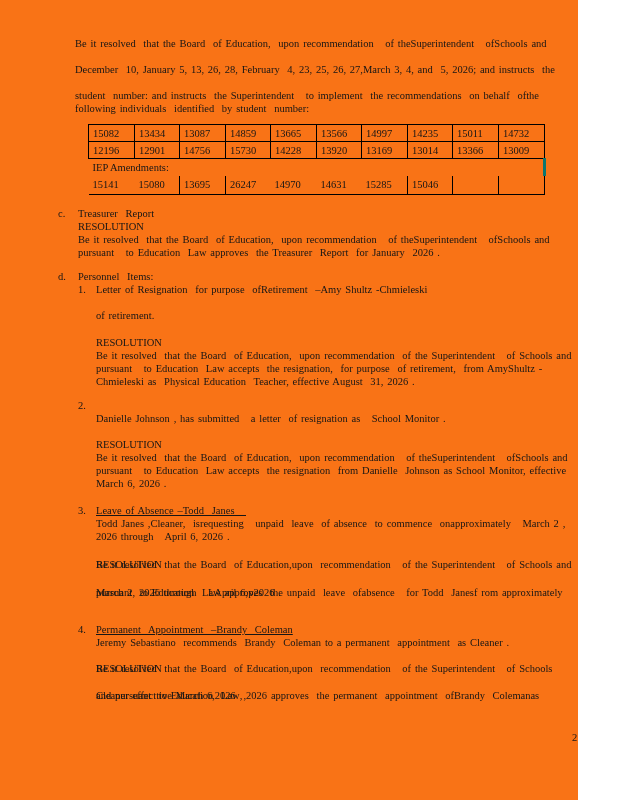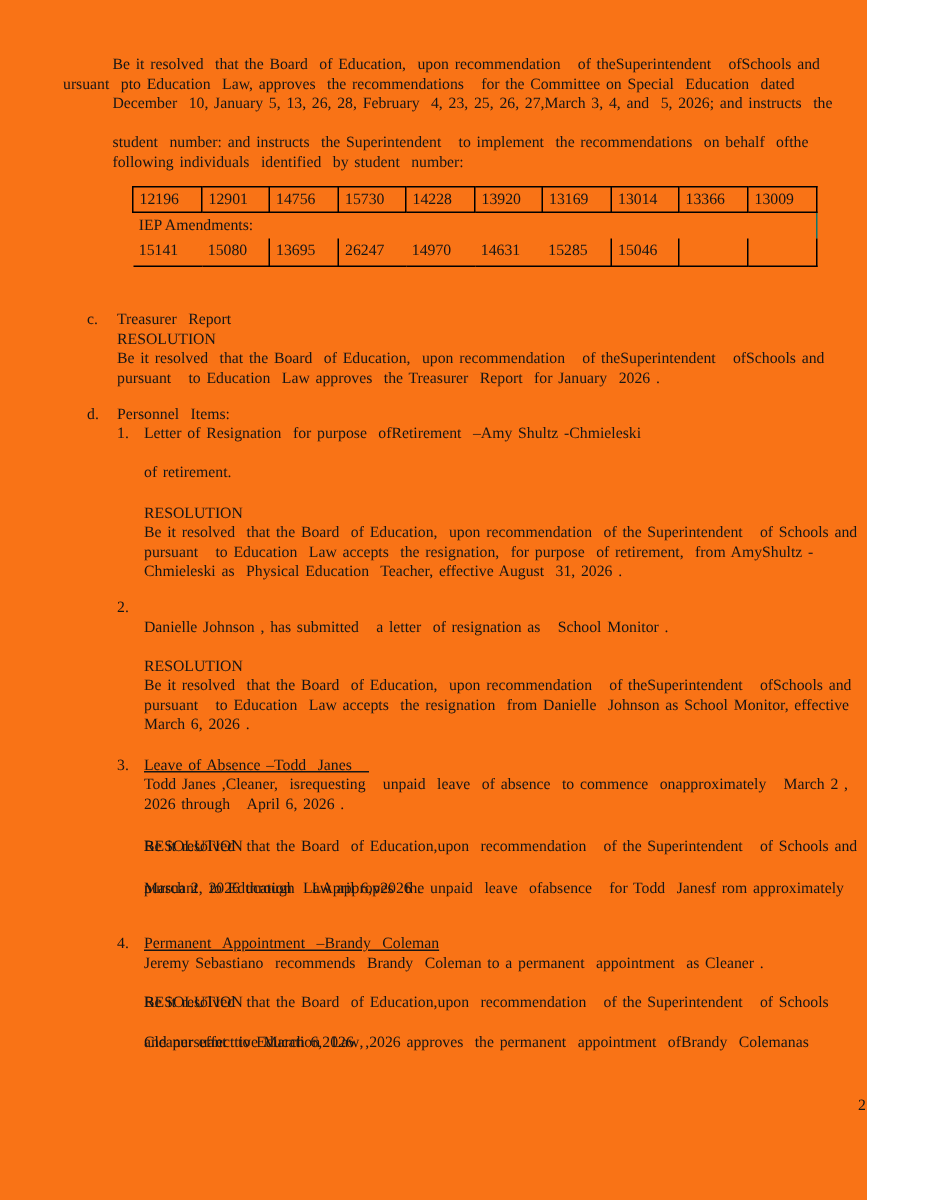--- a/index.html
+++ b/index.html
@@ -13,49 +13,60 @@
   .u { text-decoration:underline; }
   .ovwrap { width:486px; height:13px; }
   .ovwrap > span { position:absolute; left:0; top:0; white-space:pre; word-spacing:1.2px; }
   table.cse {
     position:absolute; top:124px; left:88px; width:456px;
     border-collapse:collapse; table-layout:fixed;
     font-family:"Liberation Serif", serif; font-size:10.5px; color:#161616;
   }
   table.cse td { height:17px; padding:1px 4px; white-space:nowrap; overflow:hidden; }
   td.b { border:1px solid #000; }
-  td.iep { border-right:1px solid #0f766e; }
+  td.iep { border-right:3px solid #0f766e; }
   tr.lastrow td { border-bottom:1px solid #000; height:19px; }
   td.r { border-right:1px solid #000; }
 </style>
 </head>
 <body>
 
 <div class="page">
 
   <div class="line" style="top:37px;left:75px">Be it resolved  that the Board  of Education,  upon recommendation   of theSuperintendent   ofSchools and</div>
-  <div class="line" style="top:50px;left:42px">ursuant  pto Education  Law, approves  the recommendations   for the Committee on Special  Education  dated</div>
   <div class="line" style="top:63px;left:75px">December  10, January 5, 13, 26, 28, February  4, 23, 25, 26, 27,March 3, 4, and  5, 2026; and instructs  the</div>
   <div class="line" style="top:89px;left:75px">student  number: and instructs  the Superintendent   to implement  the recommendations  on behalf  ofthe</div>
   <div class="line" style="top:102px;left:75px">following individuals  identified  by student  number:</div>
 
   <table class="cse">
     <colgroup>
       <col style="width:46px">
         <col style="width:45px">
         <col style="width:46px">
         <col style="width:45px">
         <col style="width:46px">
       <col style="width:45px">
         <col style="width:46px">
         <col style="width:45px">
         <col style="width:46px">
         <col style="width:46px">
     </colgroup>
     <tbody>
+        <tr>
+      <td class="b">15082</td>
+      <td class="b">13434</td>
+      <td class="b">13087</td>
+      <td class="b">14859</td>
+      <td class="b">13665</td>
+      <td class="b">13566</td>
+      <td class="b">14997</td>
+      <td class="b">14235</td>
+      <td class="b">15011</td>
+      <td class="b">14732</td>
+    </tr>
     <tr>
       <td class="b">12196</td>
       <td class="b">12901</td>
       <td class="b">14756</td>
       <td class="b">15730</td>
       <td class="b">14228</td>
       <td class="b">13920</td>
       <td class="b">13169</td>
       <td class="b">13014</td>
       <td class="b">13366</td>

